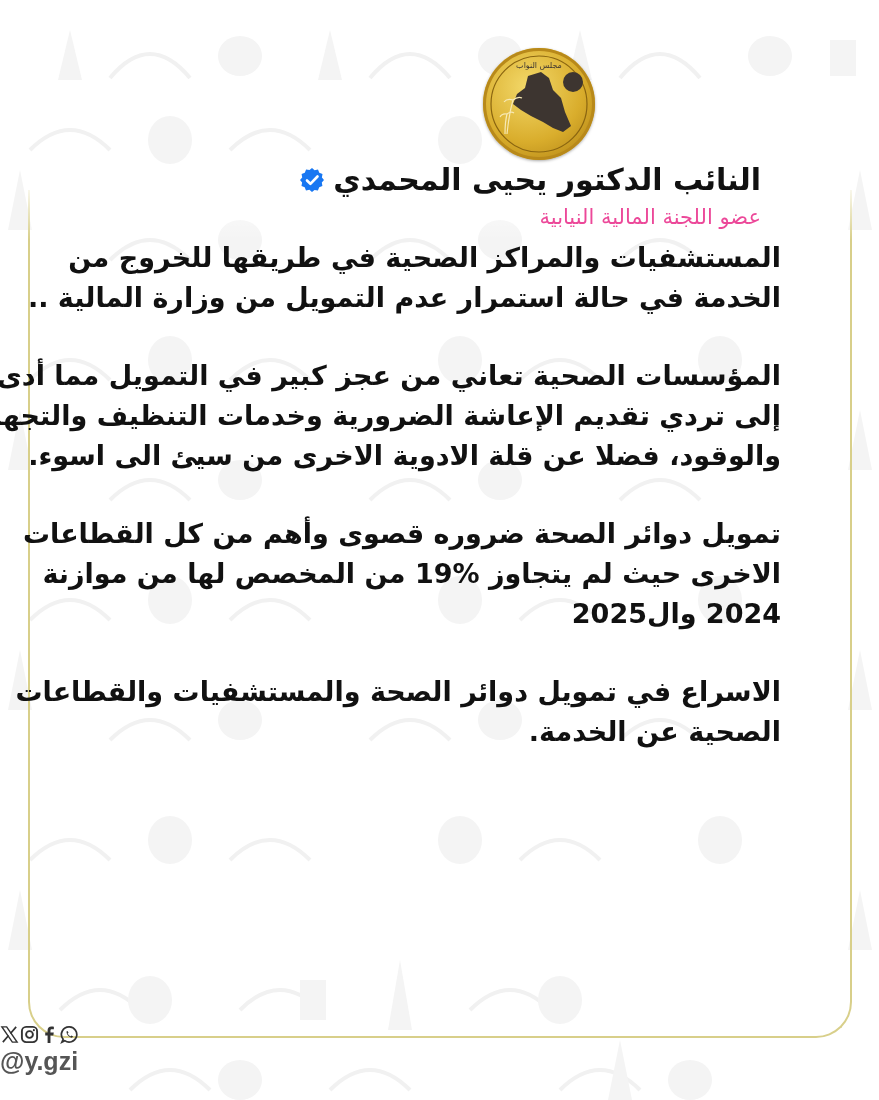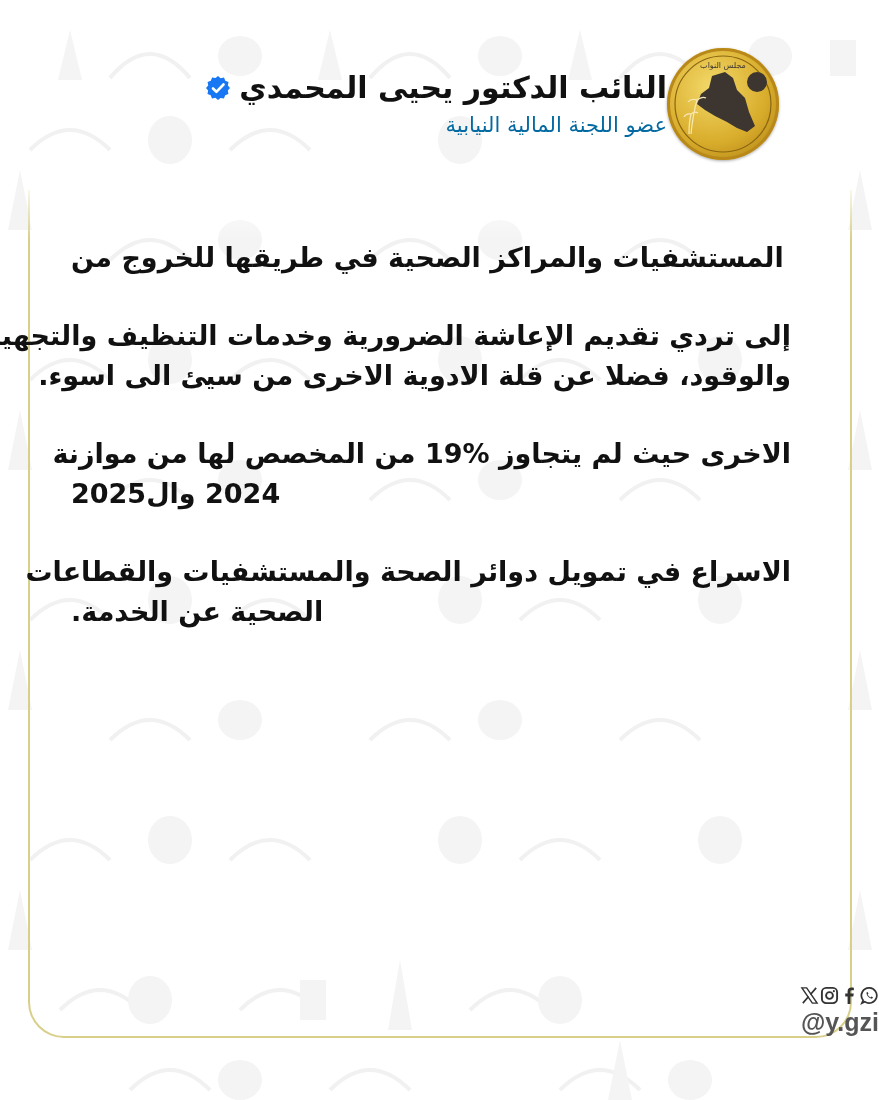--- a/index.html
+++ b/index.html
@@ -9,69 +9,69 @@
       font-family: "DejaVu Sans", sans-serif;
       position: relative;
       color: #111111;
     }
     
     .bg-pattern { position: absolute; inset: 0; z-index: 0; pointer-events: none; }
     .bg-pattern svg { width: 100%; height: 100%; }
 
     .header {
       position: absolute; top: 48px; right: 100px;
-      display: flex; flex-direction: row; align-items: center;
+      display: flex; flex-direction: column; align-items: center;
       z-index: 2;
     }
     .seal {
       width: 112px; height: 112px; border-radius: 50%;
       background: radial-gradient(circle at 40% 35%, #f3d96a 0%, #d9ad2c 55%, #a97a10 100%);
       box-shadow: 0 1px 3px rgba(0,0,0,0.35), inset 0 0 0 3px #b8891a;
       position: relative; flex: 0 0 auto;
     }
     .seal svg { position: absolute; inset: 0; width: 100%; height: 100%; }
-    .header-text { text-align: right; }
+    .header-text { margin-right: 18px; text-align: right; }
     .title-row { display: flex; flex-direction: row; align-items: center; gap: 8px; }
     .title {
       font-size: 30px; font-weight: bold; color: #111;
       line-height: 40px; white-space: nowrap;
     }
     .verified {
       width: 26px; height: 26px; flex: 0 0 auto;
     }
     .subtitle {
-      font-size: 21px; color: #0369a1; line-height: 30px; margin-top: 2px;
+      font-size: 21px; color: #ec4899; line-height: 30px; margin-top: 2px;
       white-space: nowrap;
     }
 
     .card {
       position: absolute; left: 28px; top: 190px; width: 820px; height: 846px;
       border: 2px solid #d8cf8a; border-top: none;
       border-radius: 0 0 36px 36px;
       z-index: 1;
     }
     .card-side-fade {
       position: absolute; left: 28px; top: 180px; width: 824px; height: 60px;
       background: linear-gradient(#fff, rgba(255,255,255,0));
       z-index: 1;
     }
 
     .content {
-      position: absolute; right: 88px; top: 238px; width: 720px;
-      z-index: 2; direction: rtl; text-align: left;
+      position: absolute; right: 98px; top: 238px; width: 720px;
+      z-index: 2; direction: rtl; text-align: right;
     }
     .para { margin: 0 0 38px 0; }
     .line {
       font-size: 27px; font-weight: bold; line-height: 40px;
       color: #111; white-space: nowrap; display: block;
     }
 
     .footer {
-      position: absolute; left: 0; width: 879px; top: 986px;
-      z-index: 2; text-align: right; direction: ltr;
+      position: absolute; left: 0; width: 879px; top: 1025px;
+      z-index: 2; text-align: left; direction: ltr;
     }
     .social-icons {
       display: inline-flex; gap: 1px; align-items: center; justify-content: center;
     }
     .social-icons span { display: inline-block; width: 19px; height: 19px; }
     .handle {
       display: block; font-family: "Liberation Sans", sans-serif;
       font-size: 25px; font-weight: bold; color: #555; line-height: 28px;
       margin-top: -1px;
     }
@@ -186,26 +186,29 @@
     <div class="subtitle">عضو اللجنة المالية النيابية</div>
   </div>
 </div>
 
 <div class="card"></div>
 <div class="card-side-fade"></div>
 
 <div class="content">
   <div class="para">
     <span class="line">المستشفيات والمراكز الصحية في طريقها للخروج من</span>
-  </div>
-  <div class="para">
+    <span class="line">الخدمة في حالة استمرار عدم التمويل من وزارة المالية ..</span>
+  </div>
+  <div class="para">
+    <span class="line">المؤسسات الصحية تعاني من عجز كبير في التمويل مما أدى</span>
     <span class="line">إلى تردي تقديم  الإعاشة الضرورية وخدمات التنظيف والتجهيز</span>
     <span class="line">والوقود، فضلا عن قلة الادوية الاخرى من سيئ الى اسوء.</span>
   </div>
   <div class="para">
+    <span class="line">تمويل دوائر الصحة ضروره قصوى وأهم من كل القطاعات</span>
     <span class="line">الاخرى حيث لم يتجاوز %19 من المخصص لها من موازنة</span>
     <span class="line">2024 وال2025</span>
   </div>
   <div class="para">
     <span class="line">الاسراع  في تمويل دوائر  الصحة والمستشفيات والقطاعات</span>
     <span class="line">الصحية عن الخدمة.</span>
   </div>
 </div>
 
 <div class="footer">

